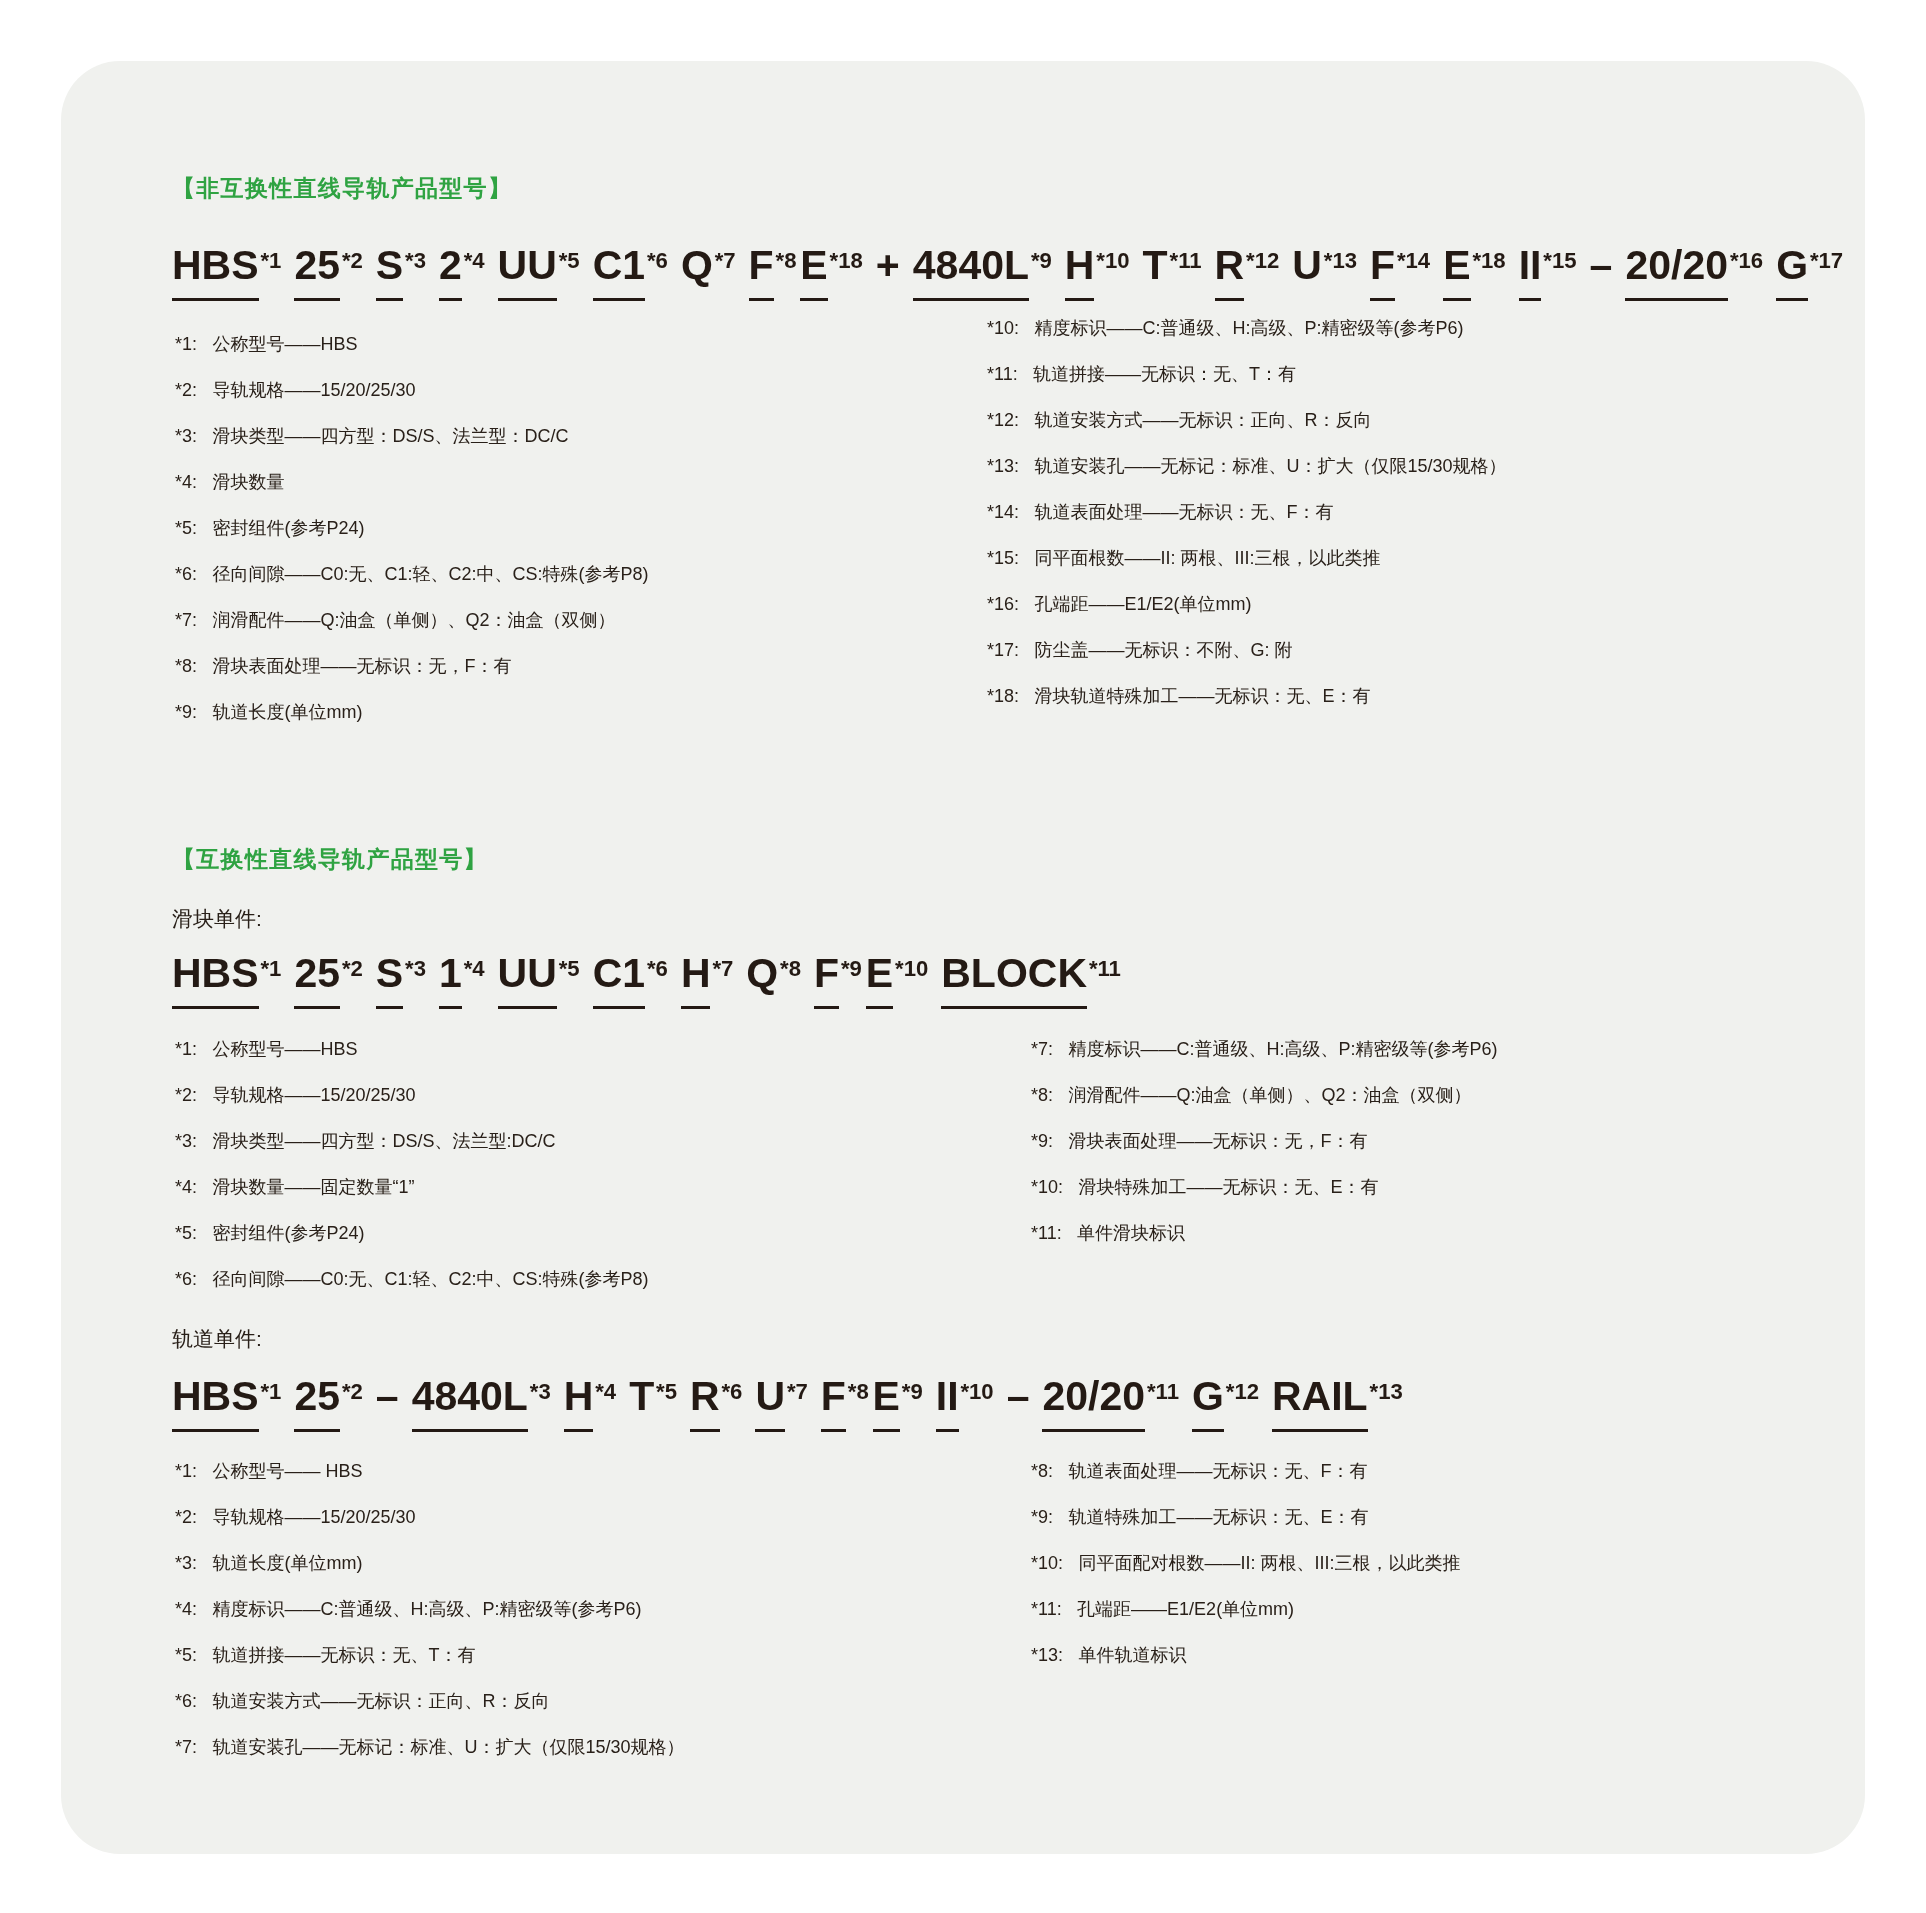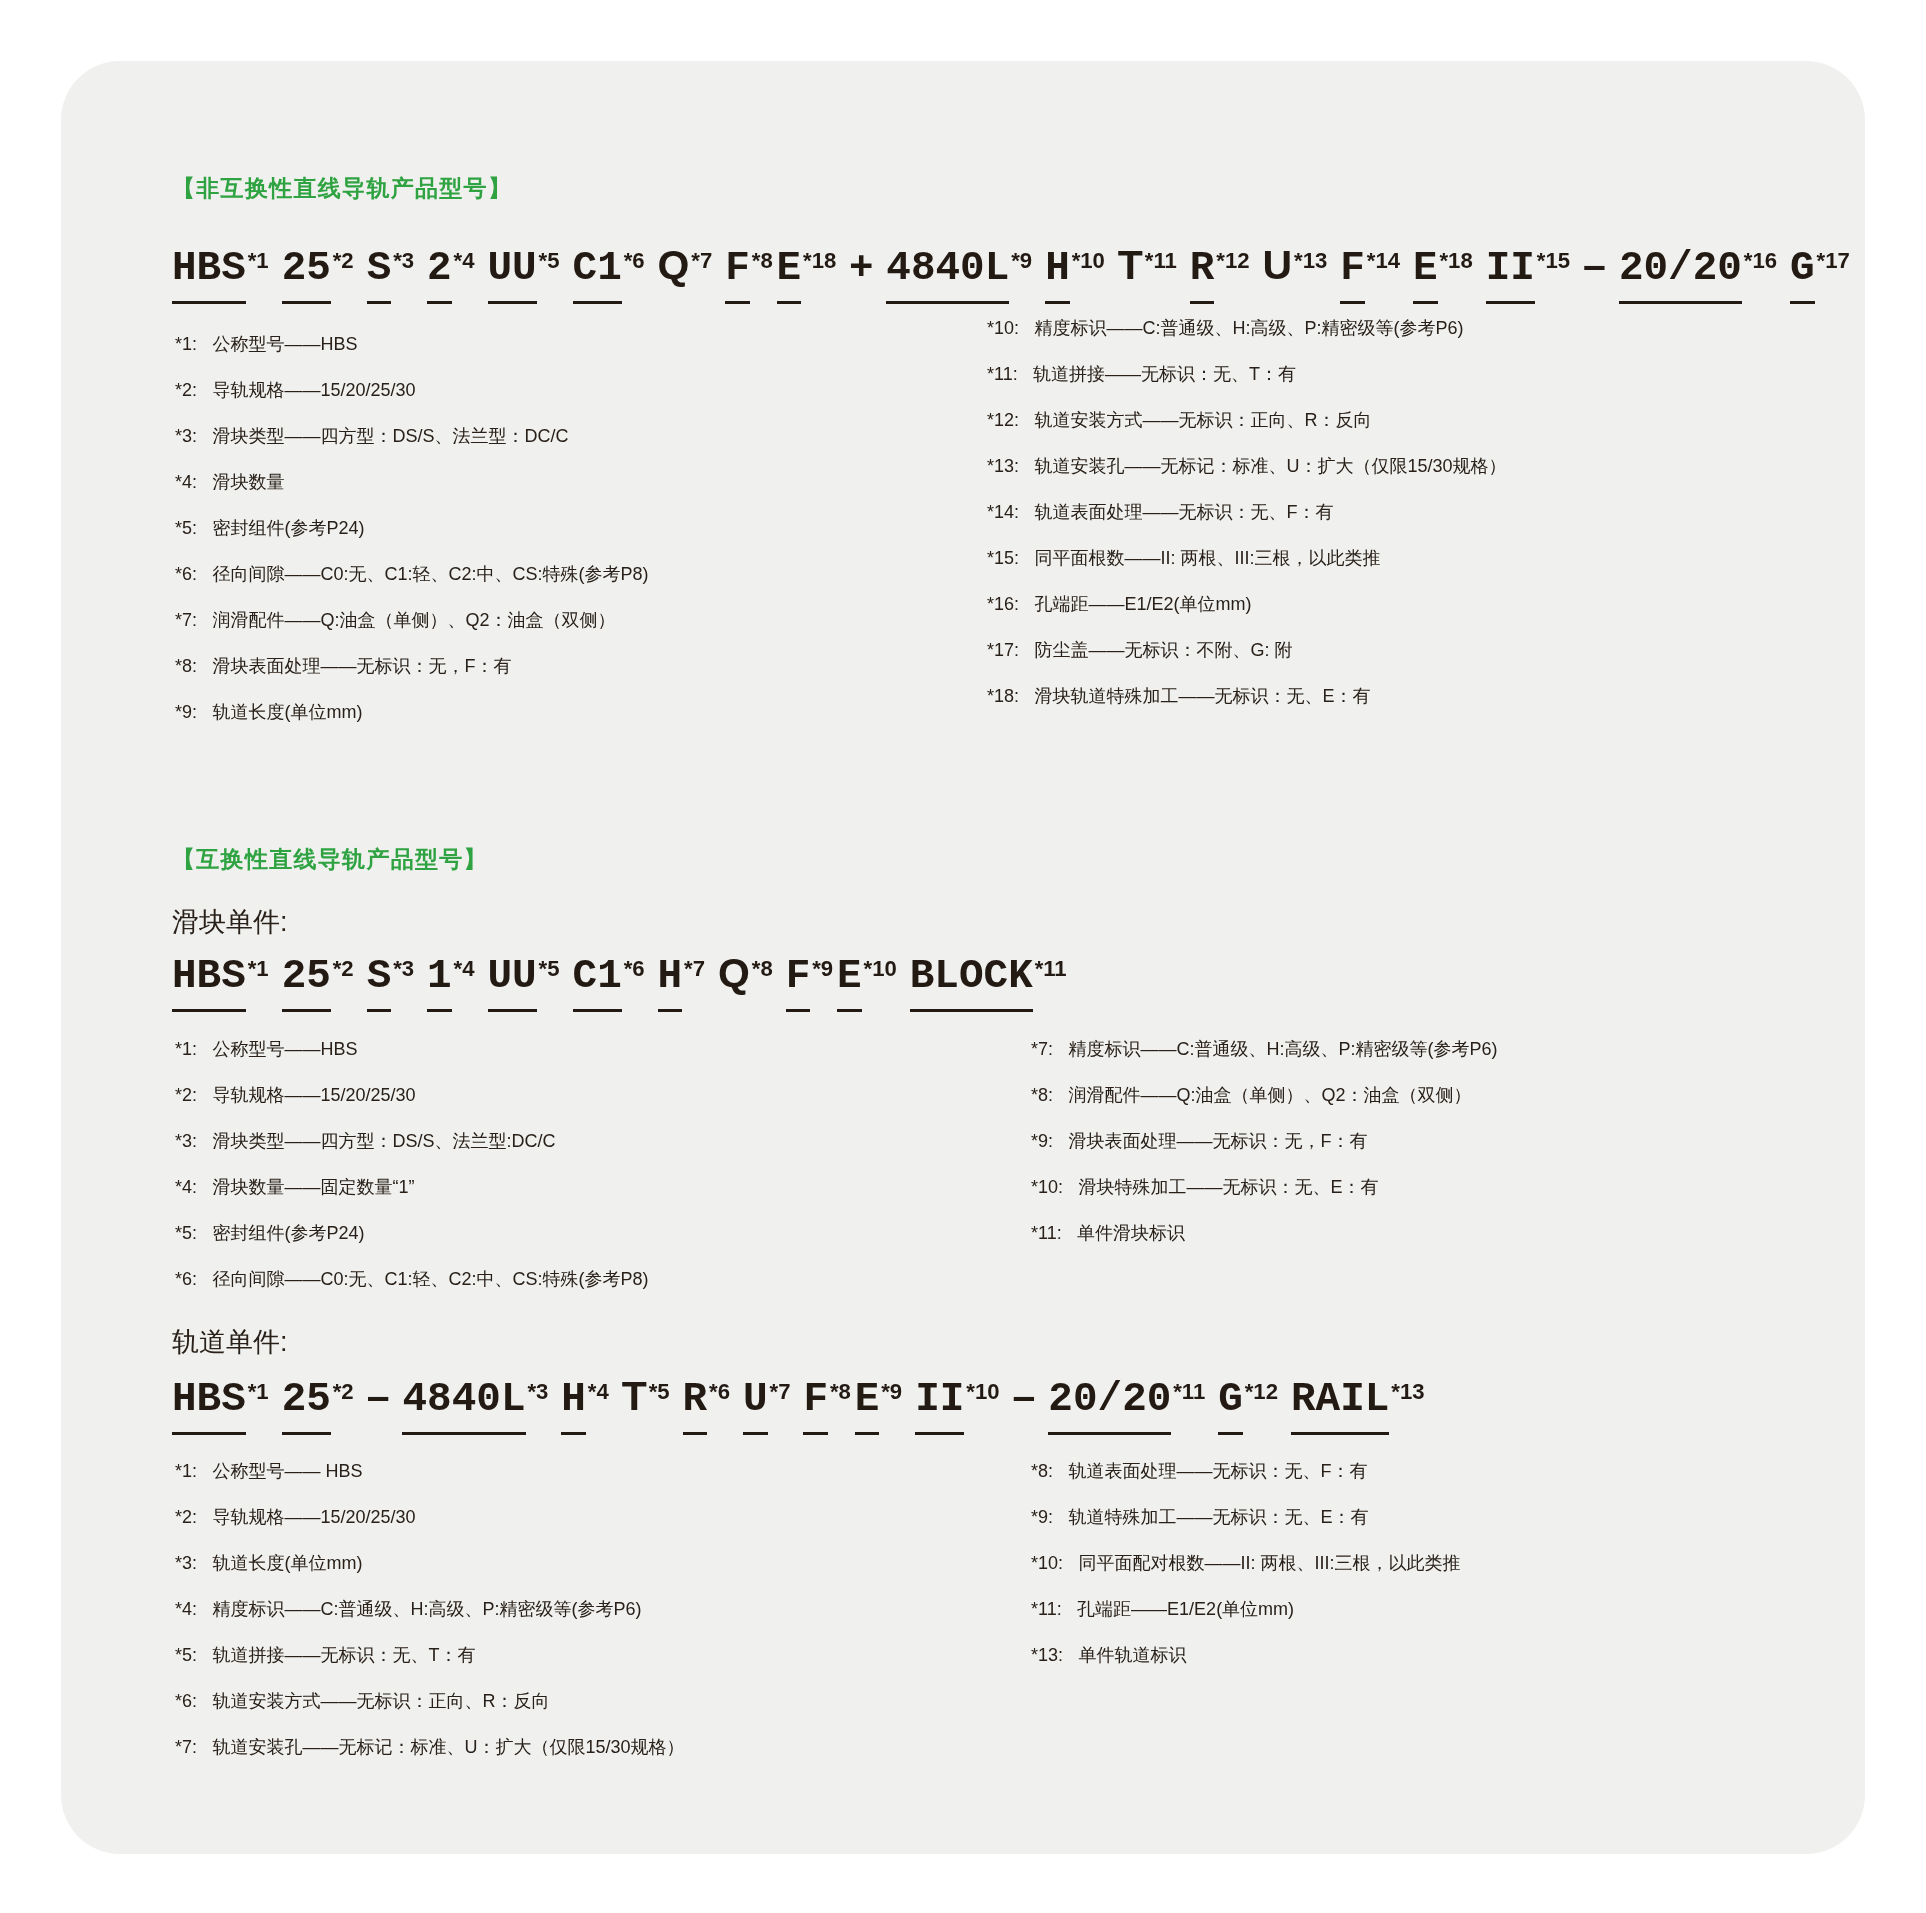--- a/index.html
+++ b/index.html
@@ -21,34 +21,34 @@
     width:1804px;height:1793px;
     background:var(--card);
     border-radius:59px;
   }
   .abs{position:absolute;}
   .sec-title{
     font-size:23px;font-weight:700;color:var(--green);
     letter-spacing:1.3px;white-space:nowrap;line-height:1.2;
   }
   .sub-label{
-    font-size:27px;color:var(--note-ink);white-space:nowrap;line-height:1.2;
+    font-size:21px;color:var(--note-ink);white-space:nowrap;line-height:1.2;
   }
   .model{
     font-size:41px;font-weight:700;color:var(--ink);
     white-space:nowrap;line-height:1.1;
   }
   .seg{display:inline-block;margin-right:13px;}
   .seg.tight{margin-right:3.9px;}
   .base{
     display:inline-block;
     padding-bottom:10.3px;
     border-bottom:3.9px solid transparent;
   }
-  .base.ul{border-bottom-color:var(--ink);font-family:Liberation Mono, monospace;}
+  .base.ul{border-bottom-color:var(--ink);}
   .sup{
     font-size:0.54em;
     vertical-align:0.52em;
     font-weight:700;
     margin-left:1.9px;
     letter-spacing:0;
   }
   .notes{font-size:18px;color:var(--note-ink);}
   .note{margin-bottom:19px;line-height:27px;white-space:nowrap;}
   .nlab{display:inline-block;margin-right:15.4px;}

